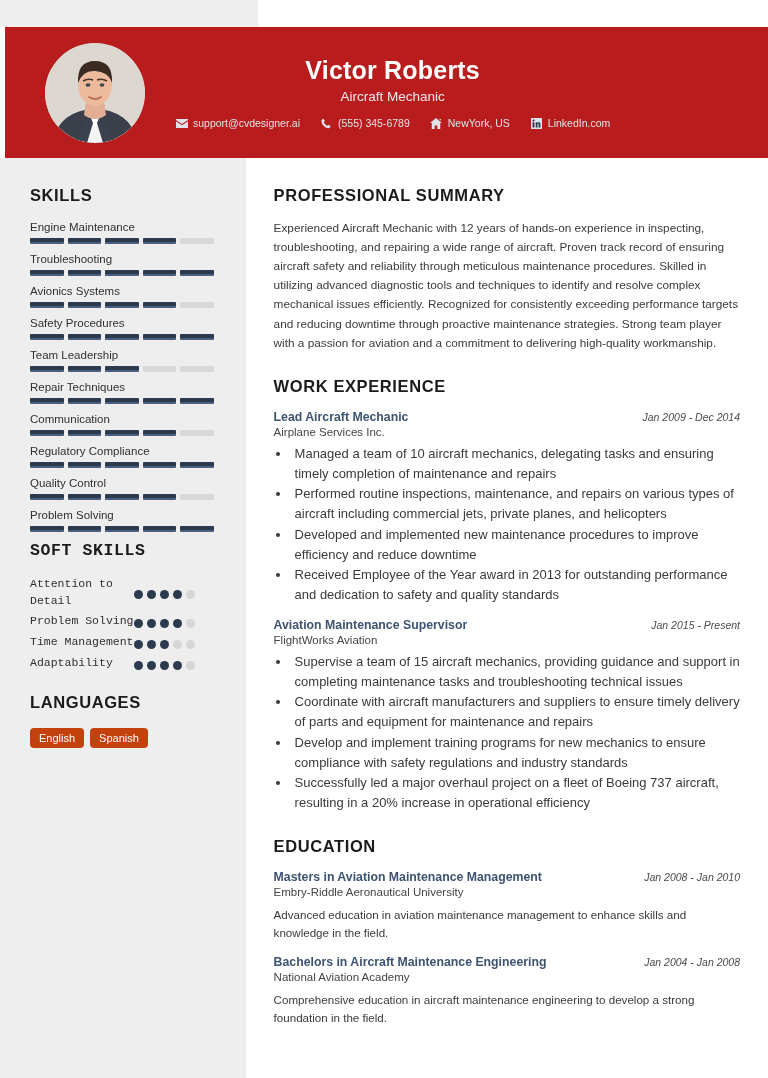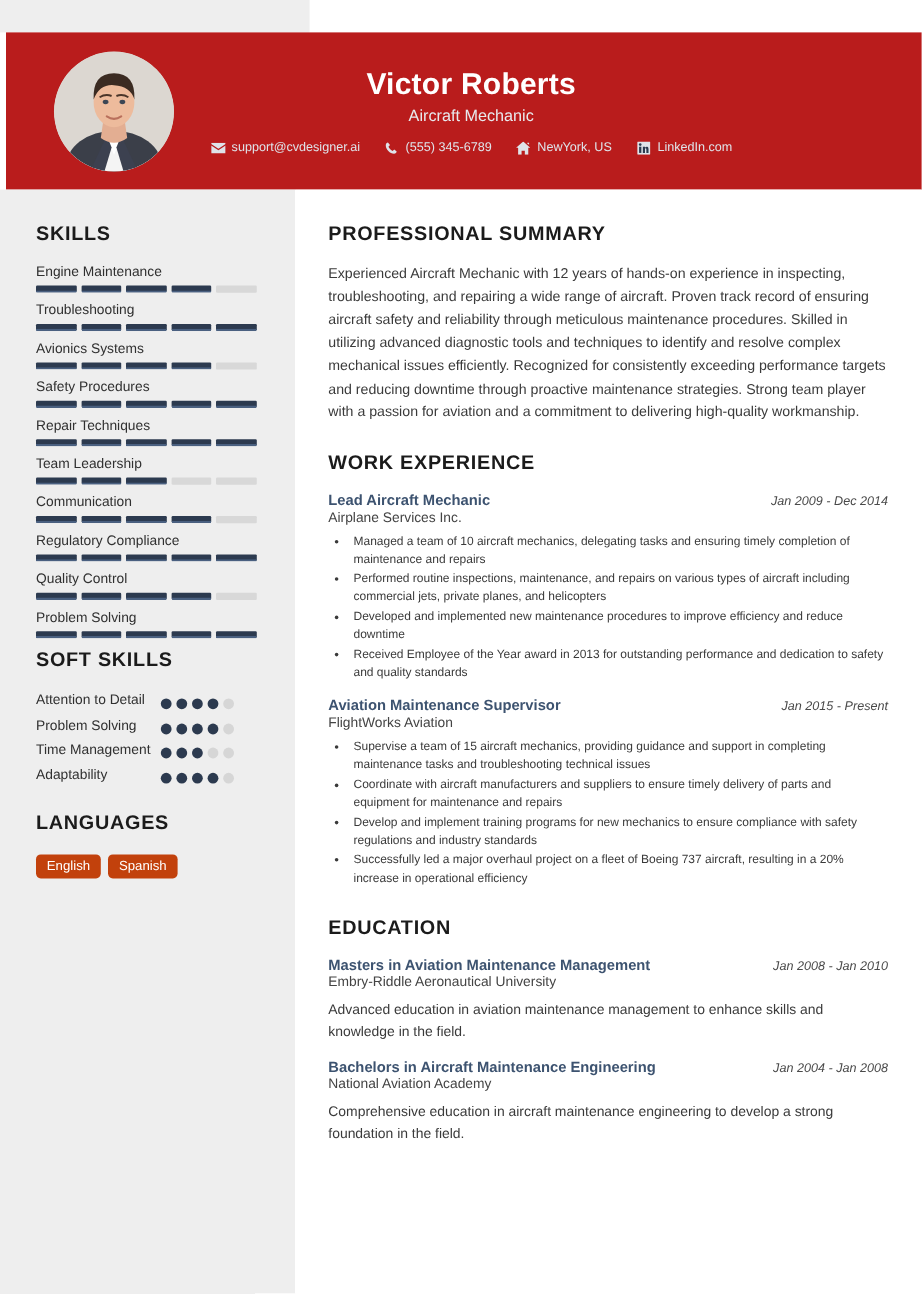--- a/index.html
+++ b/index.html
@@ -52,21 +52,21 @@
   .main .sec-title { margin-bottom:14px; }
 
   
   .skill { margin-bottom:9px; }
   .skill-name { font-size:11.5px; color:#303030; margin-bottom:5px; }
   .bar { display:flex; gap:4px; }
   .seg { height:6px; flex:1 1 0; border-radius:1px; background:#d8d8d8; }
   .seg.on { background:#2c3a4f; border-bottom:2px solid #4a6080; height:6px; }
 
   
-  .soft-block { margin-top:8px; }
+  .soft-block { margin-top:8px;font-family:Liberation Mono, monospace; }
   .soft {
     display:flex; align-items:center; margin-bottom:4px;
   }
   .soft-name { font-size:11.5px; color:#303030; width:104px; line-height:1.45; }
   .dots { width:62px; display:flex; flex-wrap:wrap; gap:4px; padding-top:4px; }
   .dot { width:9px; height:9px; border-radius:50%; background:#d6d6d6; }
   .dot.on { background:#2c3a4f; }
 
   
   .lang-block { margin-top:22px; }
@@ -78,21 +78,21 @@
 
   
   .summary { font-size:11.8px; line-height:1.62; color:#3a3a3a; }
   .block { margin-top:24px; }
   .entry { margin-bottom:13px; }
   .entry-head { display:flex; justify-content:space-between; align-items:baseline; }
   .entry-title { font-size:12.3px; font-weight:bold; color:#3d5370; }
   .entry-date { font-size:10.5px; font-style:italic; color:#4a4a4a; white-space:nowrap; padding-left:10px; }
   .entry-org { font-size:11.5px; color:#444444; margin-top:2px; }
   .bullets { margin:6px 0 0 17px; }
-  .bullets li { font-size:10px; line-height:1.52; color:#3a3a3a; margin-bottom:1px; padding-left:4px; }
+  .bullets li { font-size:13px; line-height:1.52; color:#3a3a3a; margin-bottom:1px; padding-left:4px; }
   .entry-desc { font-size:11.6px; line-height:1.55; color:#3a3a3a; margin-top:8px; }
 </style>
 </head>
 <body>
 
 <div class="page">
 
   <div class="top-strip">
     <div class="top-strip-left"></div>
   </div>
@@ -212,37 +212,37 @@
               <div class="skill-name">Safety Procedures</div>
               <div class="bar">
                 <div class="seg on"></div>
                 <div class="seg on"></div>
                 <div class="seg on"></div>
                 <div class="seg on"></div>
                 <div class="seg on"></div>
               </div>
             </div>
             <div class="skill">
+              <div class="skill-name">Team Leadership</div>
+              <div class="bar">
+                <div class="seg on"></div>
+                <div class="seg on"></div>
+                <div class="seg on"></div>
+                <div class="seg"></div>
+                <div class="seg"></div>
+              </div>
+            </div>
+            <div class="skill">
               <div class="skill-name">Repair Techniques</div>
               <div class="bar">
                 <div class="seg on"></div>
                 <div class="seg on"></div>
                 <div class="seg on"></div>
                 <div class="seg on"></div>
                 <div class="seg on"></div>
-              </div>
-            </div>
-            <div class="skill">
-              <div class="skill-name">Team Leadership</div>
-              <div class="bar">
-                <div class="seg on"></div>
-                <div class="seg on"></div>
-                <div class="seg on"></div>
-                <div class="seg"></div>
-                <div class="seg"></div>
               </div>
             </div>
             <div class="skill">
               <div class="skill-name">Communication</div>
               <div class="bar">
                 <div class="seg on"></div>
                 <div class="seg on"></div>
                 <div class="seg on"></div>
                 <div class="seg on"></div>
                 <div class="seg"></div>

